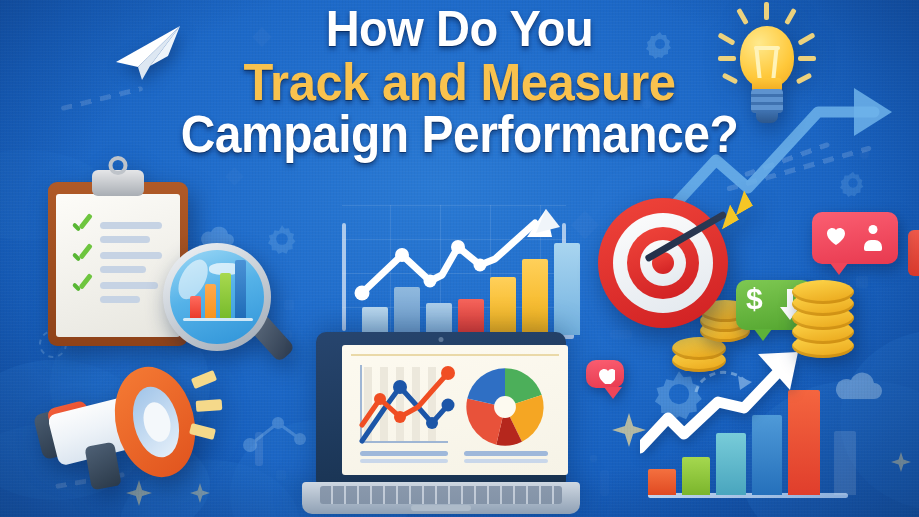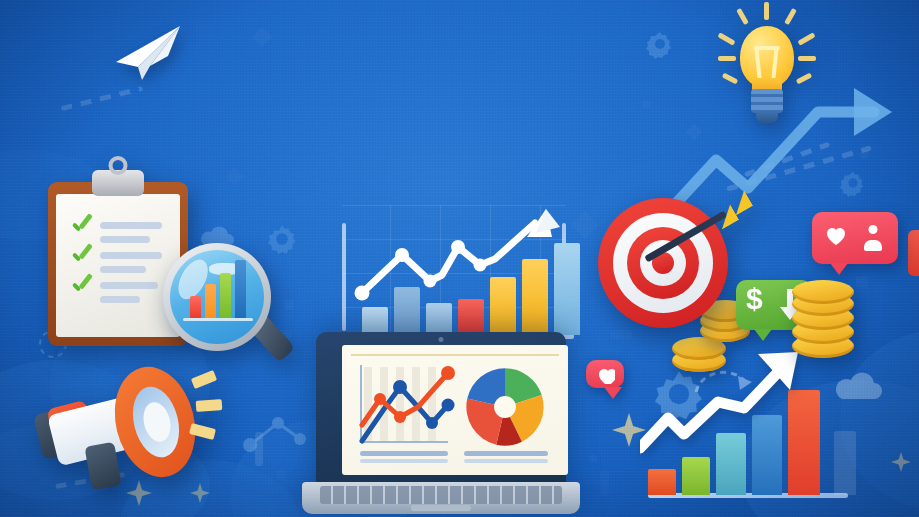--- a/index.html
+++ b/index.html
@@ -276,20 +276,25 @@
   </svg>
 
   <svg class="abs" style="left:238px;top:395px;width:70px;height:70px;opacity:.3;" viewBox="0 0 70 70">
     <line x1="12" y1="50" x2="40" y2="28" stroke="#9ecbf3" stroke-width="3"></line>
     <line x1="40" y1="28" x2="62" y2="44" stroke="#9ecbf3" stroke-width="3"></line>
     <circle cx="12" cy="50" r="7" fill="#9ecbf3"></circle>
     <circle cx="40" cy="28" r="6" fill="#9ecbf3"></circle>
     <circle cx="62" cy="44" r="6" fill="#9ecbf3"></circle>
   </svg>
 
+  <div id="title">
+    <span class="line l1">How Do You</span>
+    <span class="line l2">Track and Measure</span>
+    <span class="line l3">Campaign Performance?</span>
+  </div>
 
   <svg class="abs" style="left:108px;top:22px;width:76px;height:60px;z-index:25;filter:drop-shadow(3px 6px 8px rgba(3,28,70,.4));" viewBox="0 0 76 60">
     <path d="M72 4 L8 40 L30 45 Z" fill="#ffffff"></path>
     <path d="M72 4 L30 45 L34 58 L42 44 Z" fill="#dde7f2"></path>
     <path d="M72 4 L42 44 L60 34 Z" fill="#eef4fa"></path>
   </svg>
   <div class="dashline" style="left:60px;top:96px;width:84px;transform:rotate(-14deg);opacity:.5;"></div>
 
   <div id="clipboard" class="abs">
     <div class="cb-body"></div>

